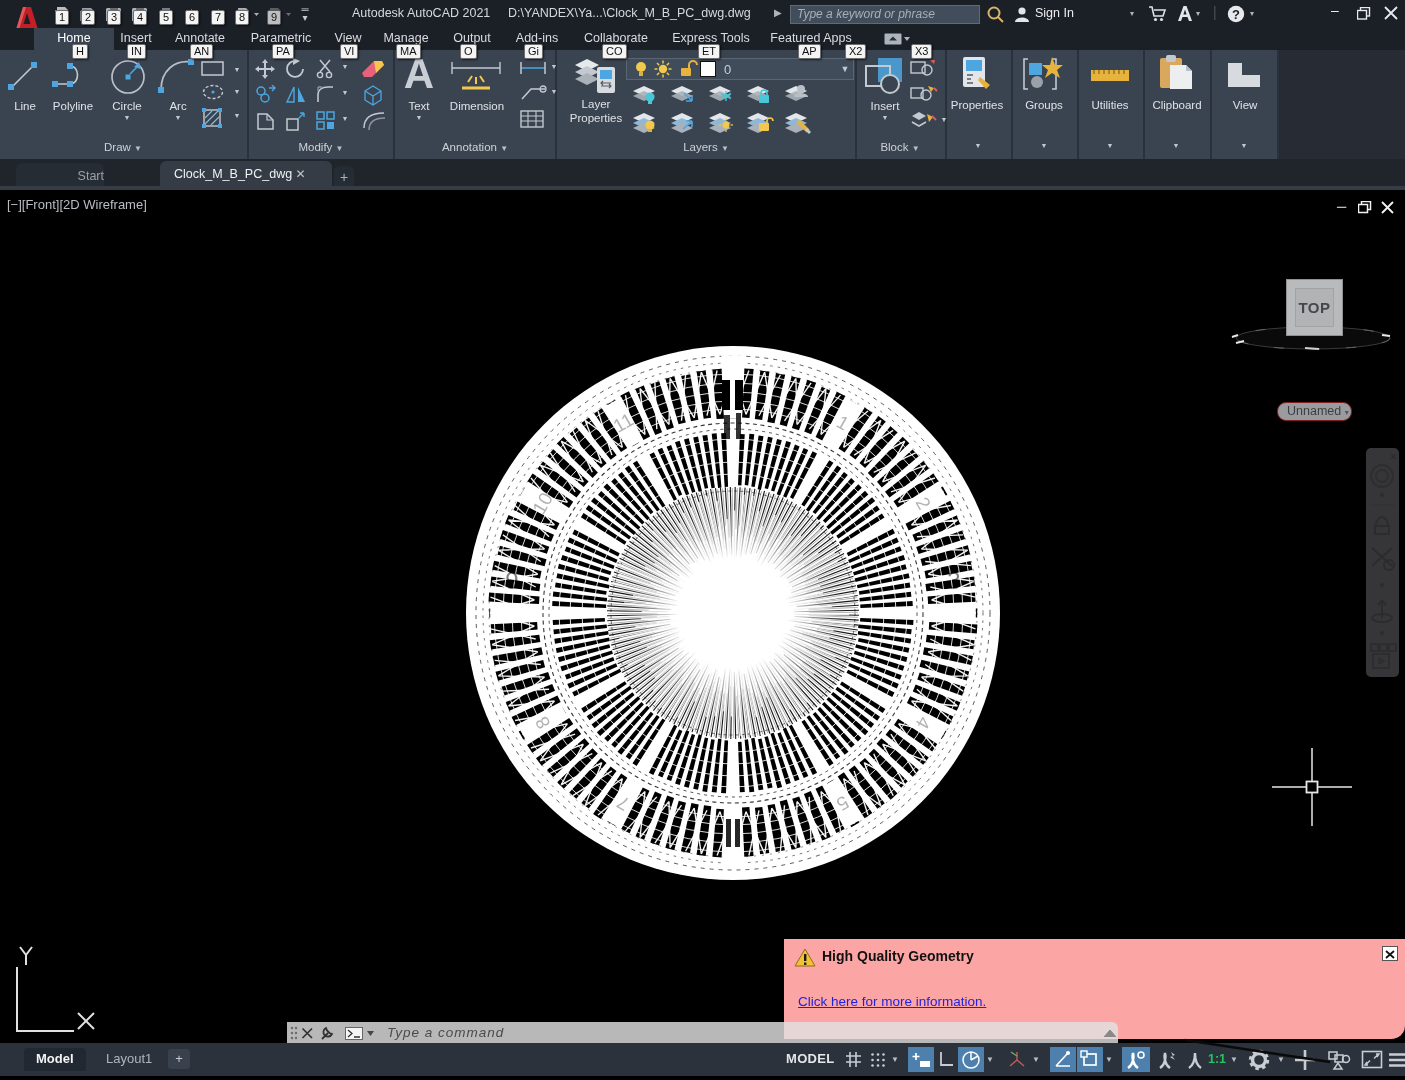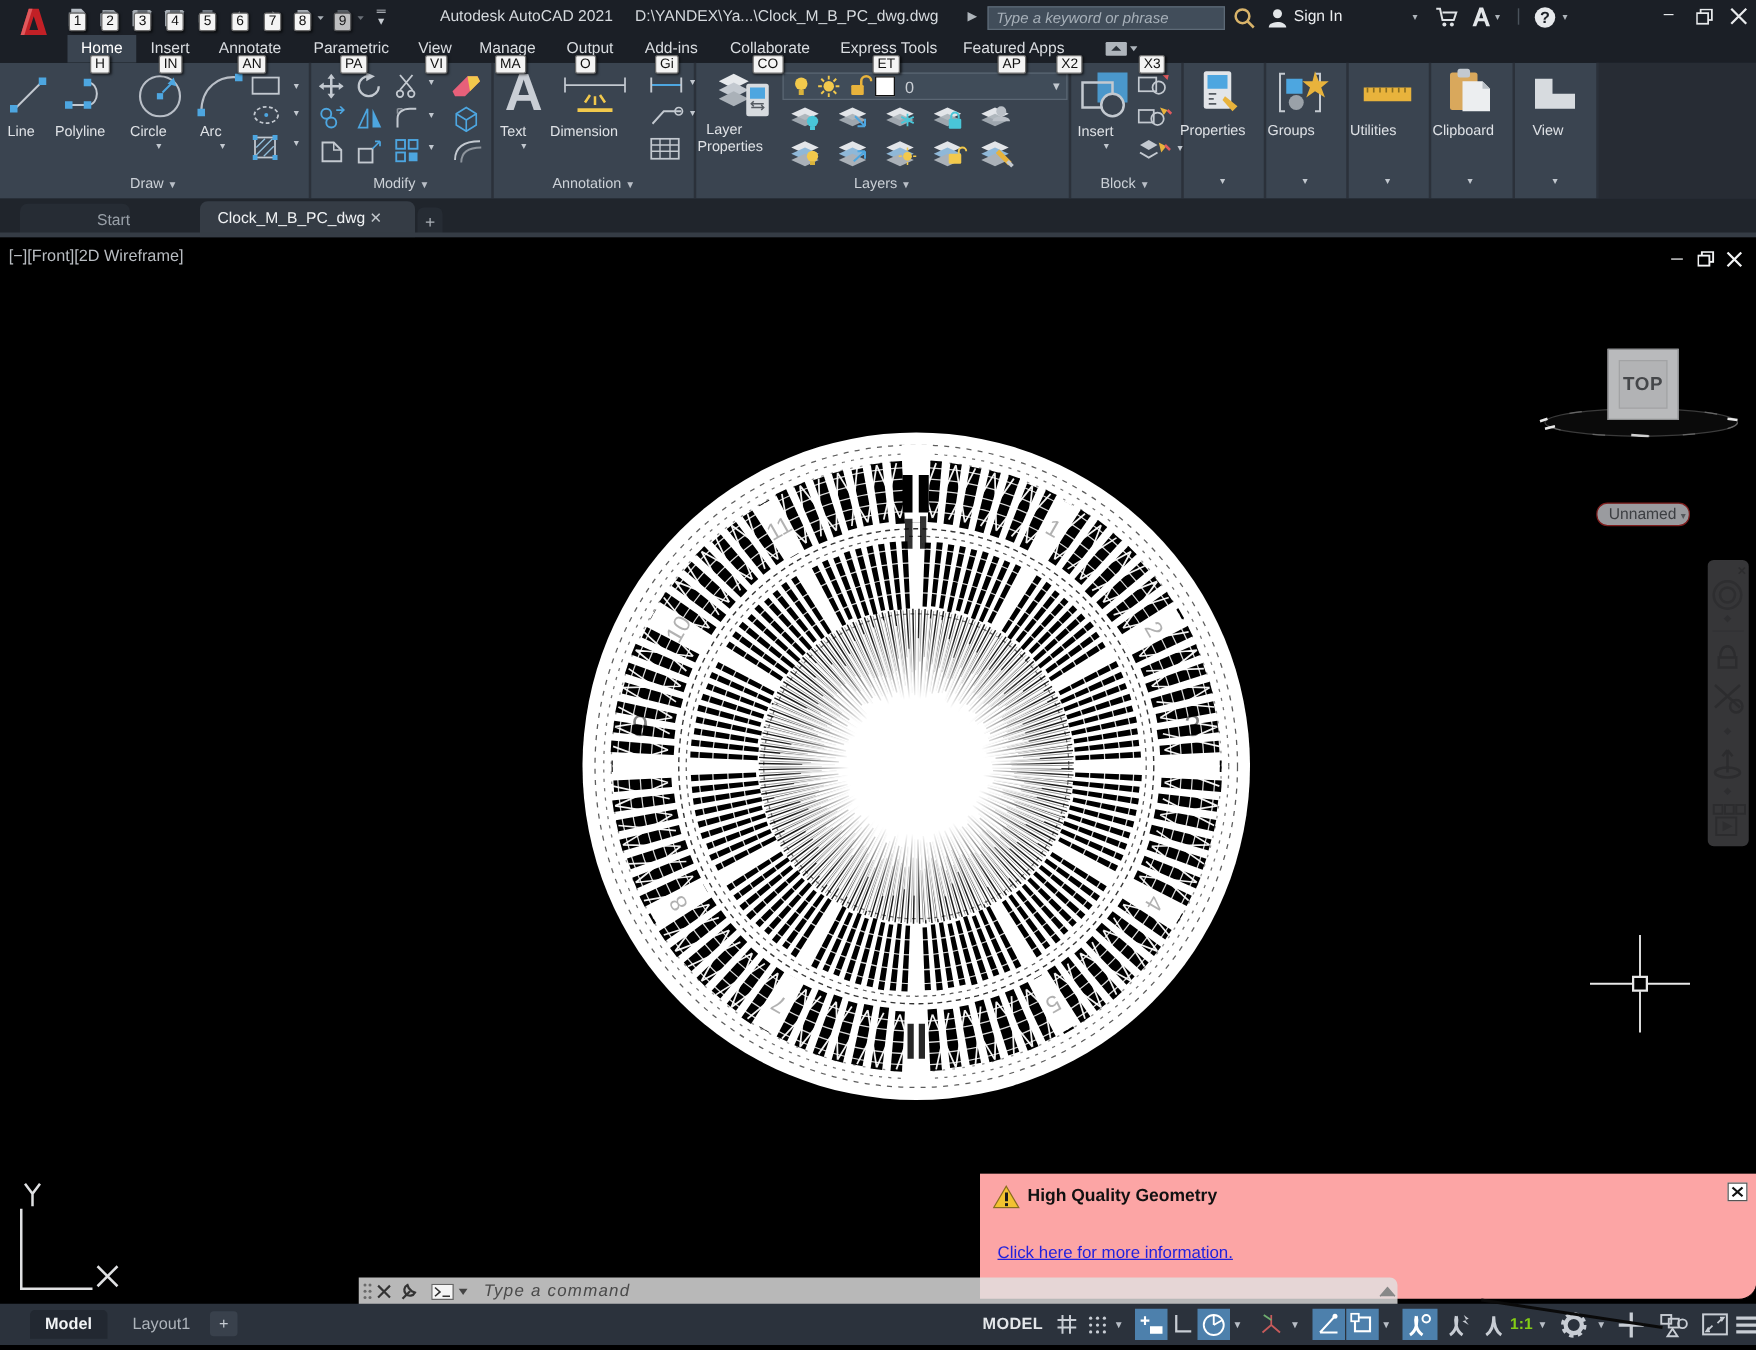--- a/index.html
+++ b/index.html
@@ -25,21 +25,21 @@
   #tabrow { left:0; top:28px; width:1405px; height:22px; background:#1b1f26; z-index:20; }
   .rtab { position:absolute; top:0; height:22px; color:#d9dce0; font-size:12.5px; line-height:21px; text-align:center; }
   #hometab { background:#3a4450; color:#fff; }
 
   
   #ribbon { left:0; top:50px; width:1405px; height:109px; background:#3a4450; }
   #ribbondark { left:1278px; top:50px; width:127px; height:109px; background:#272c34; }
   .psep { position:absolute; top:50px; width:2px; height:109px; background:#2b313a; }
   .plabel { position:absolute; top:139px; height:20px; color:#ccd1d7; font-size:11.5px; line-height:16px; text-align:center; }
   .parrow { color:#b9bfc7; font-size:8px; }
-  .ilabel { position:absolute; color:#dfe2e6; font-size:11.5px; text-align:left; }
+  .ilabel { position:absolute; color:#dfe2e6; font-size:11.5px; text-align:center; }
   .dropdn { position:absolute; color:#c2c8cf; font-size:7px; text-align:center; }
 
   
   #ftabbar { left:0; top:159px; width:1405px; height:31px; background:#20252c; }
   #ftab-start { position:absolute; left:16px; top:4px; width:88px; height:27px; background:#262c34;
                 border-radius:6px 6px 0 0; color:#9aa1a9; font-size:12.5px; text-align:right; line-height:26px; }
   #ftab-active { position:absolute; left:160px; top:2px; width:172px; height:29px; background:#353c45;
                  border-radius:6px 6px 0 0; color:#f0f2f4; font-size:12.5px; text-align:left; line-height:27px; }
   #ftab-plus { position:absolute; left:334px; top:7px; width:20px; height:22px; background:#262c34;
                border-radius:5px 5px 0 0; color:#aab0b7; font-size:14px; text-align:center; line-height:22px; }
@@ -136,21 +136,21 @@
   <svg class="abs" style="left:1357px;top:7px" width="14" height="13">
         <rect x="3.5" y="0.5" width="9" height="8.5" fill="none" stroke="#e8eaec" stroke-width="1.4"></rect>
         <rect x="0.5" y="3.5" width="9" height="8.5" fill="#1b1f26" stroke="#e8eaec" stroke-width="1.4"></rect>
       </svg>
   <svg class="abs" style="left:1384px;top:6px" width="14" height="14">
         <path d="M1 1 L13 13 M13 1 L1 13" stroke="#e8eaec" stroke-width="1.8"></path>
       </svg>
 </div>
 
   <div id="tabrow" class="abs">
-  <div class="rtab" id="hometab" style="left:54px;width:55px">Home</div>
+  <div class="rtab" id="hometab" style="left:34px;width:80px">Home</div>
   <div class="rtab" style="left:113px;width:46px">Insert</div>
   <div class="rtab" style="left:164px;width:72px">Annotate</div>
   <div class="rtab" style="left:239px;width:84px">Parametric</div>
   <div class="rtab" style="left:326px;width:44px">View</div>
   <div class="rtab" style="left:373px;width:66px">Manage</div>
   <div class="rtab" style="left:442px;width:60px">Output</div>
   <div class="rtab" style="left:505px;width:64px">Add-ins</div>
   <div class="rtab" style="left:572px;width:88px">Collaborate</div>
   <div class="rtab" style="left:663px;width:96px">Express Tools</div>
   <div class="rtab" style="left:761px;width:100px">Featured Apps</div>
@@ -755,21 +755,21 @@
         <svg width="24" height="20">
           <path d="M6 18 C12 14 12 6 11 3 M16 18 C10 14 10 6 11 3" fill="none" stroke="#c8cdd4" stroke-width="2.4"></path>
           <path d="M17 2 l4 3 -3 1 3 4 -5 -3 3 -1 Z" fill="#c8cdd4"></path>
         </svg>
       </div>
   <div class="sbico" style="left:1182px;width:26px">
         <svg width="20" height="20">
           <path d="M4 18 C10 14 10 6 10 3 M16 18 C10 14 10 6 10 3" fill="none" stroke="#c8cdd4" stroke-width="2.4"></path>
         </svg>
       </div>
-  <span class="abs" style="left:1208px;top:9px;color:#84cc16;font-size:12.5px;font-weight:bold">1:1</span>
+  <span class="abs" style="left:1208px;top:9px;color:#22c55e;font-size:12.5px;font-weight:bold">1:1</span>
   <span class="abs sbdd" style="left:1230px;top:12px">▼</span>
   <div class="sbico" style="left:1245px;width:28px">
         <svg width="22" height="22">
           <circle cx="11" cy="11" r="6.5" fill="none" stroke="#c8cdd4" stroke-width="3.4"></circle>
           <circle cx="11" cy="11" r="8.6" fill="none" stroke="#c8cdd4" stroke-width="3.2" stroke-dasharray="3.4 3.4"></circle>
         </svg>
       </div>
   <span class="abs sbdd" style="left:1277px;top:12px">▼</span>
   <div class="sbico" style="left:1291px;width:28px">
         <svg width="24" height="24">

